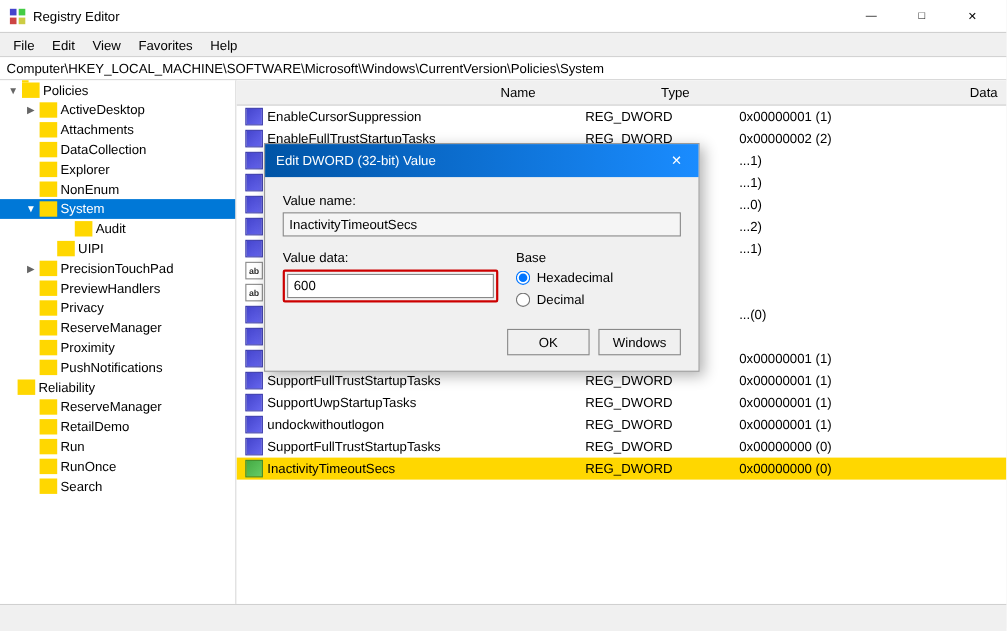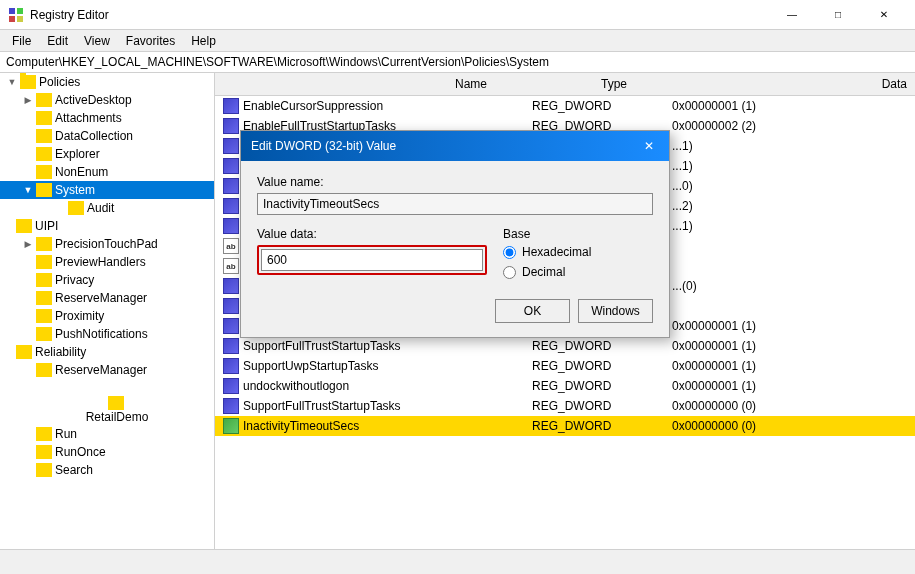--- a/index.html
+++ b/index.html
@@ -161,21 +161,21 @@
       display: flex;
       align-items: center;
       justify-content: center;
       z-index: 100;
     }
 
     .dialog {
       background: #f0f0f0;
       border: 1px solid #999;
       box-shadow: 4px 4px 12px rgba(0,0,0,0.3);
-      width: 430px;
+      width: 396px;
       position: absolute;
       top: 130px;
       left: 240px;
     }
 
     .dialog-title-bar {
       background: linear-gradient(to right, #0054a6, #1a8cff);
       color: #fff;
       display: flex;
       align-items: center;
@@ -353,75 +353,75 @@
       <span class="reg-icon" style="display:inline-block;width:16px;height:14px;background:#ffd700;margin-right:3px;flex-shrink:0;"></span>
       <span class="tree-label">System</span>
     </div>
 
     <div class="tree-item" style="padding-left:52px;">
       <span class="tree-expand" style="width:16px;display:inline-block;"></span>
       <span class="reg-icon" style="display:inline-block;width:16px;height:14px;background:#ffd700;margin-right:3px;flex-shrink:0;"></span>
       <span class="tree-label">Audit</span>
     </div>
 
+    <div class="tree-item" style="padding-left:36px;">
+      <span class="tree-expand" style="width:16px;display:inline-block;"></span>
+      <span class="reg-icon" style="display:inline-block;width:16px;height:14px;background:#ffd700;margin-right:3px;flex-shrink:0;"></span>
+      <span class="tree-label">UIPI</span>
+    </div>
+
+    <div class="tree-item" style="padding-left:20px;">
+      <span class="tree-expand">▶</span>
+      <span class="reg-icon" style="display:inline-block;width:16px;height:14px;background:#ffd700;margin-right:3px;flex-shrink:0;"></span>
+      <span class="tree-label">PrecisionTouchPad</span>
+    </div>
+
+    <div class="tree-item" style="padding-left:20px;">
+      <span class="tree-expand" style="width:16px;display:inline-block;"></span>
+      <span class="reg-icon" style="display:inline-block;width:16px;height:14px;background:#ffd700;margin-right:3px;flex-shrink:0;"></span>
+      <span class="tree-label">PreviewHandlers</span>
+    </div>
+
+    <div class="tree-item" style="padding-left:20px;">
+      <span class="tree-expand" style="width:16px;display:inline-block;"></span>
+      <span class="reg-icon" style="display:inline-block;width:16px;height:14px;background:#ffd700;margin-right:3px;flex-shrink:0;"></span>
+      <span class="tree-label">Privacy</span>
+    </div>
+
+    <div class="tree-item" style="padding-left:20px;">
+      <span class="tree-expand" style="width:16px;display:inline-block;"></span>
+      <span class="reg-icon" style="display:inline-block;width:16px;height:14px;background:#ffd700;margin-right:3px;flex-shrink:0;"></span>
+      <span class="tree-label">ReserveManager</span>
+    </div>
+
+    <div class="tree-item" style="padding-left:20px;">
+      <span class="tree-expand" style="width:16px;display:inline-block;"></span>
+      <span class="reg-icon" style="display:inline-block;width:16px;height:14px;background:#ffd700;margin-right:3px;flex-shrink:0;"></span>
+      <span class="tree-label">Proximity</span>
+    </div>
+
+    <div class="tree-item" style="padding-left:20px;">
+      <span class="tree-expand" style="width:16px;display:inline-block;"></span>
+      <span class="reg-icon" style="display:inline-block;width:16px;height:14px;background:#ffd700;margin-right:3px;flex-shrink:0;"></span>
+      <span class="tree-label">PushNotifications</span>
+    </div>
+
     <div class="tree-item" style="">
       <span class="tree-expand" style="width:16px;display:inline-block;"></span>
       <span class="reg-icon" style="display:inline-block;width:16px;height:14px;background:#ffd700;margin-right:3px;flex-shrink:0;"></span>
-      <span class="tree-label">UIPI</span>
-    </div>
-
-    <div class="tree-item" style="padding-left:20px;">
-      <span class="tree-expand">▶</span>
-      <span class="reg-icon" style="display:inline-block;width:16px;height:14px;background:#ffd700;margin-right:3px;flex-shrink:0;"></span>
-      <span class="tree-label">PrecisionTouchPad</span>
-    </div>
-
-    <div class="tree-item" style="padding-left:20px;">
-      <span class="tree-expand" style="width:16px;display:inline-block;"></span>
-      <span class="reg-icon" style="display:inline-block;width:16px;height:14px;background:#ffd700;margin-right:3px;flex-shrink:0;"></span>
-      <span class="tree-label">PreviewHandlers</span>
-    </div>
-
-    <div class="tree-item" style="padding-left:20px;">
-      <span class="tree-expand" style="width:16px;display:inline-block;"></span>
-      <span class="reg-icon" style="display:inline-block;width:16px;height:14px;background:#ffd700;margin-right:3px;flex-shrink:0;"></span>
-      <span class="tree-label">Privacy</span>
+      <span class="tree-label">Reliability</span>
     </div>
 
     <div class="tree-item" style="padding-left:20px;">
       <span class="tree-expand" style="width:16px;display:inline-block;"></span>
       <span class="reg-icon" style="display:inline-block;width:16px;height:14px;background:#ffd700;margin-right:3px;flex-shrink:0;"></span>
       <span class="tree-label">ReserveManager</span>
     </div>
 
     <div class="tree-item" style="padding-left:20px;">
-      <span class="tree-expand" style="width:16px;display:inline-block;"></span>
-      <span class="reg-icon" style="display:inline-block;width:16px;height:14px;background:#ffd700;margin-right:3px;flex-shrink:0;"></span>
-      <span class="tree-label">Proximity</span>
-    </div>
-
-    <div class="tree-item" style="padding-left:20px;">
-      <span class="tree-expand" style="width:16px;display:inline-block;"></span>
-      <span class="reg-icon" style="display:inline-block;width:16px;height:14px;background:#ffd700;margin-right:3px;flex-shrink:0;"></span>
-      <span class="tree-label">PushNotifications</span>
-    </div>
-
-    <div class="tree-item" style="">
-      <span class="tree-expand" style="width:16px;display:inline-block;"></span>
-      <span class="reg-icon" style="display:inline-block;width:16px;height:14px;background:#ffd700;margin-right:3px;flex-shrink:0;"></span>
-      <span class="tree-label">Reliability</span>
-    </div>
-
-    <div class="tree-item" style="padding-left:20px;">
-      <span class="tree-expand" style="width:16px;display:inline-block;"></span>
-      <span class="reg-icon" style="display:inline-block;width:16px;height:14px;background:#ffd700;margin-right:3px;flex-shrink:0;"></span>
-      <span class="tree-label">ReserveManager</span>
-    </div>
-
-    <div class="tree-item" style="padding-left:20px;flex-direction:column;">
       <span class="tree-expand" style="width:16px;display:inline-block;"></span>
       <span class="reg-icon" style="display:inline-block;width:16px;height:14px;background:#ffd700;margin-right:3px;flex-shrink:0;"></span>
       <span class="tree-label">RetailDemo</span>
     </div>
 
     <div class="tree-item" style="padding-left:20px;">
       <span class="tree-expand" style="width:16px;display:inline-block;"></span>
       <span class="reg-icon" style="display:inline-block;width:16px;height:14px;background:#ffd700;margin-right:3px;flex-shrink:0;"></span>
       <span class="tree-label">Run</span>
     </div>

